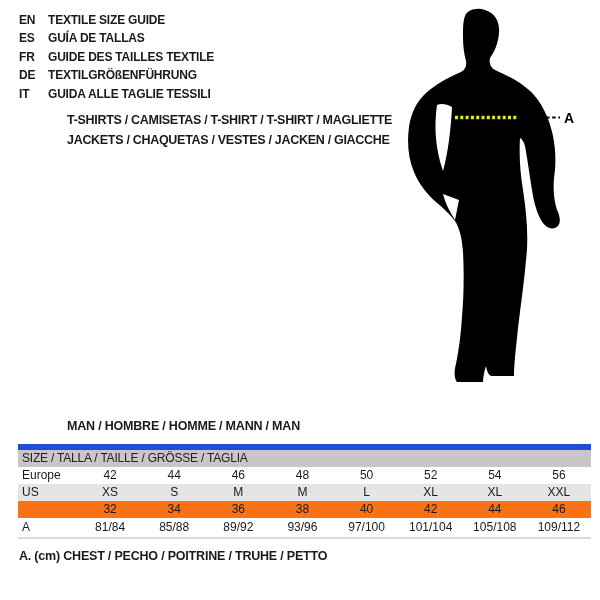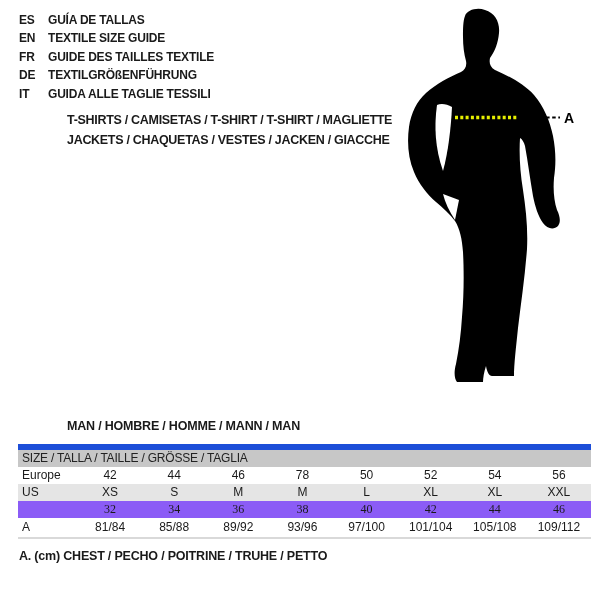--- a/index.html
+++ b/index.html
@@ -27,26 +27,26 @@
   
   .footnote { position:absolute; left:19px; top:549px; font-weight:bold; font-size:12.5px; letter-spacing:-0.2px; }
 </style>
 </head>
 <body>
 
 <div class="canvas">
 
   <div class="lang-list">
       <div class="lang-row">
+        <span class="lang-code">EN</span>
+        <span>TEXTILE SIZE GUIDE</span>
+      </div>
+      <div class="lang-row">
         <span class="lang-code">ES</span>
         <span>GUÍA DE TALLAS</span>
-      </div>
-      <div class="lang-row">
-        <span class="lang-code">EN</span>
-        <span>TEXTILE SIZE GUIDE</span>
       </div>
       <div class="lang-row">
         <span class="lang-code">FR</span>
         <span>GUIDE DES TAILLES TEXTILE</span>
       </div>
       <div class="lang-row">
         <span class="lang-code">DE</span>
         <span>TEXTILGRÖßENFÜHRUNG</span>
       </div>
       <div class="lang-row">
@@ -82,38 +82,38 @@
   <div class="section-title">MAN / HOMBRE / HOMME / MANN / MAN</div>
 
   <div class="size-table">
     <div class="t-header" style="background: rgb(199, 199, 199);">SIZE / TALLA / TAILLE / GRÖSSE / TAGLIA</div>
     <div>
         <div class="t-row">
           <span class="t-label">Europe</span>
           <span class="t-cell">42</span>
           <span class="t-cell">44</span>
           <span class="t-cell">46</span>
-          <span class="t-cell">78</span>
+          <span class="t-cell">48</span>
           <span class="t-cell">50</span>
           <span class="t-cell">52</span>
           <span class="t-cell">54</span>
           <span class="t-cell">56</span>
         </div>
         <div class="t-row shaded" style="background: #e5e5e5;">
           <span class="t-label">US</span>
           <span class="t-cell">XS</span>
           <span class="t-cell">S</span>
           <span class="t-cell">M</span>
           <span class="t-cell">M</span>
           <span class="t-cell">L</span>
           <span class="t-cell">XL</span>
           <span class="t-cell">XL</span>
           <span class="t-cell">XXL</span>
         </div>
-        <div class="t-row shaded" style="background: #8b5cf6; font-family: Liberation Serif, serif;">
+        <div class="t-row shaded" style="background: #f97316;">
           <span class="t-label"></span>
           <span class="t-cell">32</span>
           <span class="t-cell">34</span>
           <span class="t-cell">36</span>
           <span class="t-cell">38</span>
           <span class="t-cell">40</span>
           <span class="t-cell">42</span>
           <span class="t-cell">44</span>
           <span class="t-cell">46</span>
         </div>

